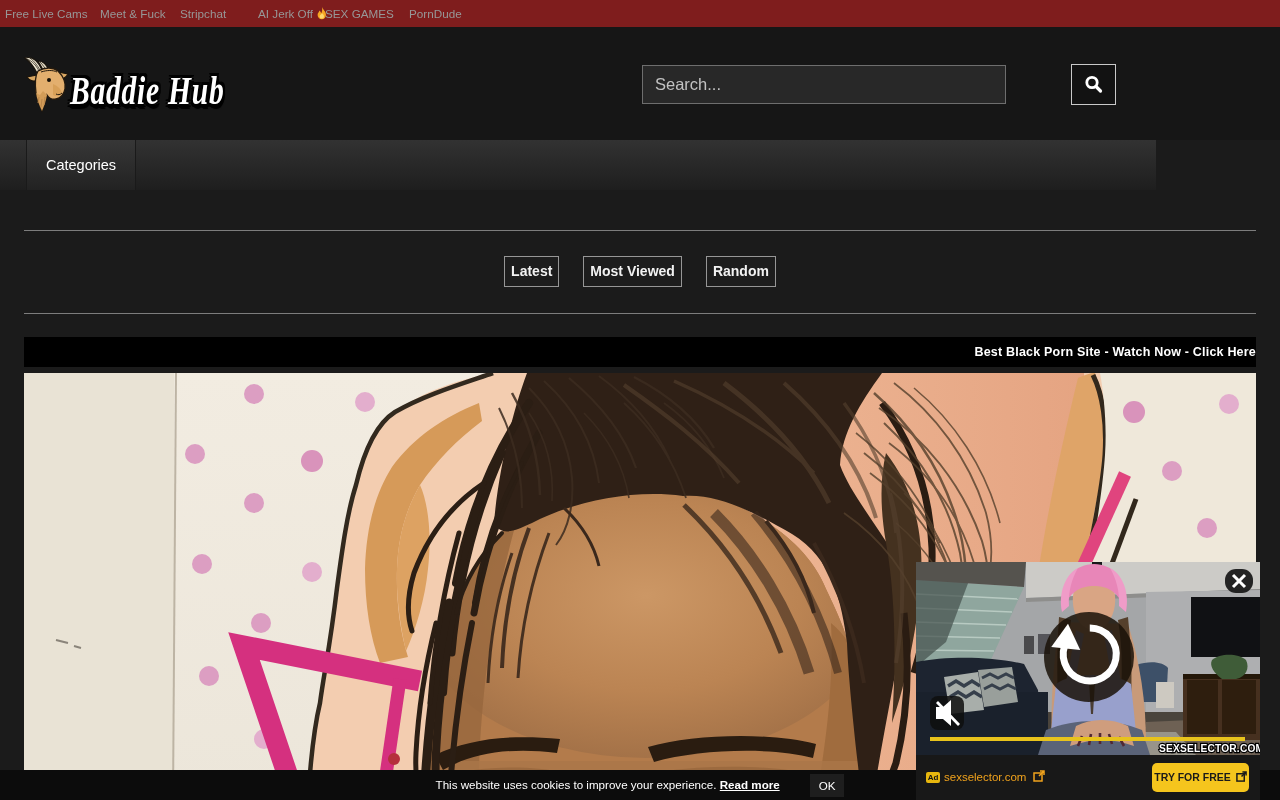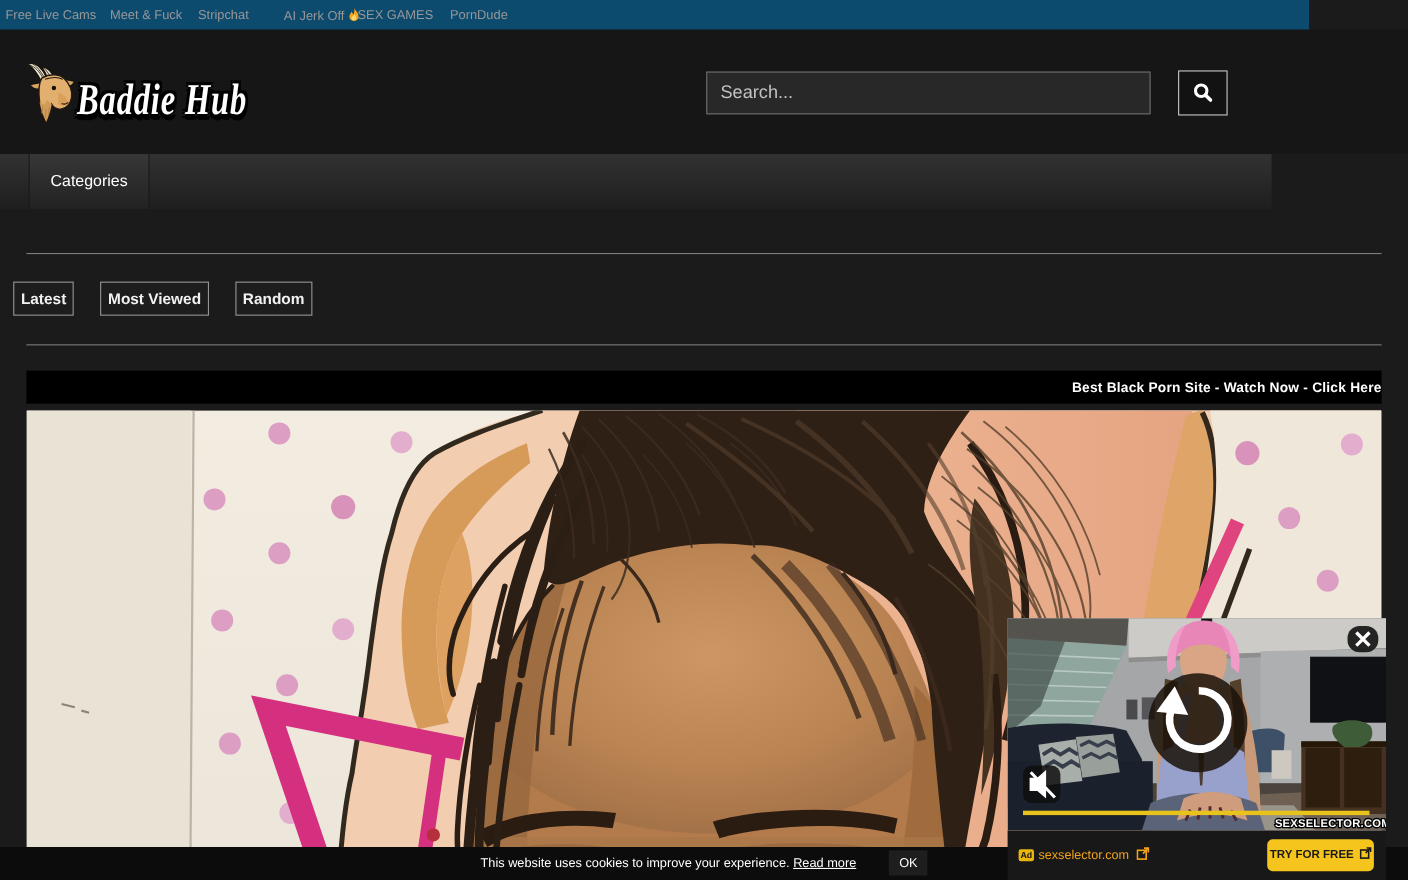--- a/index.html
+++ b/index.html
@@ -1,56 +1,56 @@
 <!DOCTYPE html>
 <html><head>
 <meta charset="utf-8">
 <title>BaddieHub</title>
 <style>
 * { margin:0; padding:0; box-sizing:border-box; -webkit-font-smoothing:antialiased; }
 html,body { width:1280px; height:800px; overflow:hidden; background:#1b1b1b;
   font-family:"Liberation Sans", sans-serif; }
 
-.topbar { position:absolute; left:0; top:0; width:1190px; height:27px; background:#0c4a6e; }
+.topbar { position:absolute; left:0; top:0; width:1280px; height:27px; background:#7f1d1d; }
 .topbar a { position:absolute; top:7px; color:#979797; font-size:11.7px; text-decoration:none; white-space:nowrap; }
 
 .header { position:absolute; left:0; top:27px; width:1280px; height:113px; background:#161616;padding-left:11px; }
 .logo { position:absolute; left:23px; top:28px; }
 .logotext { position:absolute; left:70px; top:40px; font-family:"Liberation Serif", serif;
   font-style:italic; font-weight:bold; font-size:40px; transform:scaleX(0.74) translateZ(0); transform-origin:left center; -webkit-font-smoothing:antialiased; color:#fff; letter-spacing:1px;
   text-shadow:-3px -3px 0 #000, 3px -3px 0 #000, -3px 3px 0 #000, 3px 3px 0 #000,
    -3px 0 0 #000, 3px 0 0 #000, 0 -3px 0 #000, 0 4px 0 #000, 2px 5px 1px #000; }
-.search { position:absolute; left:642px; top:38px; width:404px; height:39px; background:#282828;
+.search { position:absolute; left:642px; top:38px; width:364px; height:39px; background:#282828;
   border:1px solid #6e6e6e; }
 .search span { position:absolute; left:12px; top:9px; font-size:16.5px; color:#c2c2c2; }
 .sbtn { position:absolute; left:1071px; top:37px; width:45px; height:41px; background:#121212;
   border:1px solid #c9c9c9; }
 
 .nav { position:absolute; left:0; top:140px; width:1156px; height:50px;
   background:linear-gradient(#323232, #1e1e1e); }
 .navitem { position:absolute; left:26px; top:0; width:110px; height:50px;
   background:linear-gradient(#373737, #222222);
   border-left:1px solid #1a1a1a; border-right:1px solid #1a1a1a;
   color:#fff; font-size:14.5px; text-align:center; line-height:50px; }
 .hr1 { position:absolute; left:24px; top:230px; width:1232px; height:1px; background:#7d7d7d; }
 .hr2 { position:absolute; left:24px; top:313px; width:1232px; height:1px; background:#7d7d7d; }
 
-.btnrow { position:absolute; left:0; top:256px; width:1280px; text-align:left;text-decoration:underline; }
+.btnrow { position:absolute; left:0; top:256px; width:1280px; text-align:center;text-decoration:underline; }
 .btnrow a { display:inline-block; margin:0 12px; padding:0 6px; height:31px; line-height:29px;
   background:#1d1d1d; border:1px solid #969696; color:#f2f2f2; font-size:14px; font-weight:bold;
   text-decoration:none; }
 
 .banner { position:absolute; left:24px; top:337px; width:1232px; height:30px; background:#000;
   color:#fff; font-size:12.5px; font-weight:bold; letter-spacing:0.2px; text-align:right; line-height:30px; }
 
 .photo { position:absolute; left:24px; top:373px; width:1232px; height:427px; overflow:hidden; }
 
 .cookie { position:absolute; left:0; top:770px; width:1280px; height:30px; background:#0c0c0c;
   color:#fff; font-size:11.6px; text-align:center; line-height:30px; z-index:5; }
-.cookie .rm { text-decoration:underline; }
+.cookie .rm { text-decoration:underline;font-weight:bold; }
 .cookie .ok { display:inline-block; margin-left:30px; padding:0 9px; height:23px; line-height:23px; background:#1e1e1e; color:#fff; vertical-align:middle; }
 
 .vad { position:absolute; left:916px; top:562px; width:344px; height:246px; z-index:9; }
 .vwin { position:absolute; left:0; top:0; width:344px; height:193px; background:#9fa3a6; overflow:hidden; }
 .vbar { position:absolute; left:0; top:193px; width:344px; height:45px; background:#181818; }
 .adbadge { position:absolute; left:10px; top:17px; width:14px; height:11px; background:#e8b70e;
   border-radius:2px; color:#131313; font-size:8px; font-weight:bold; text-align:center; line-height:12px; }
 .adlink { position:absolute; left:28px; top:15px; color:#f0a21c; font-size:11.5px; }
 .tryfree { position:absolute; left:236px; top:8px; width:97px; height:29px; background:#f5c51d;
   border-radius:5px; color:#1a1a1a; font-size:10.5px; font-weight:bold; text-align:center; line-height:29px; }

